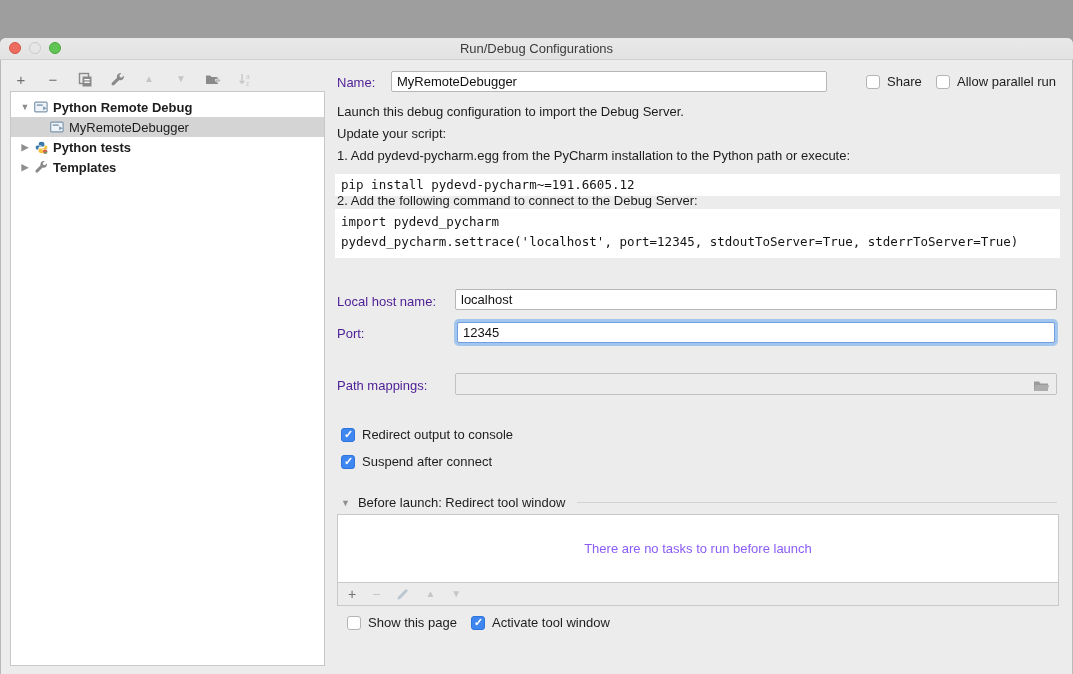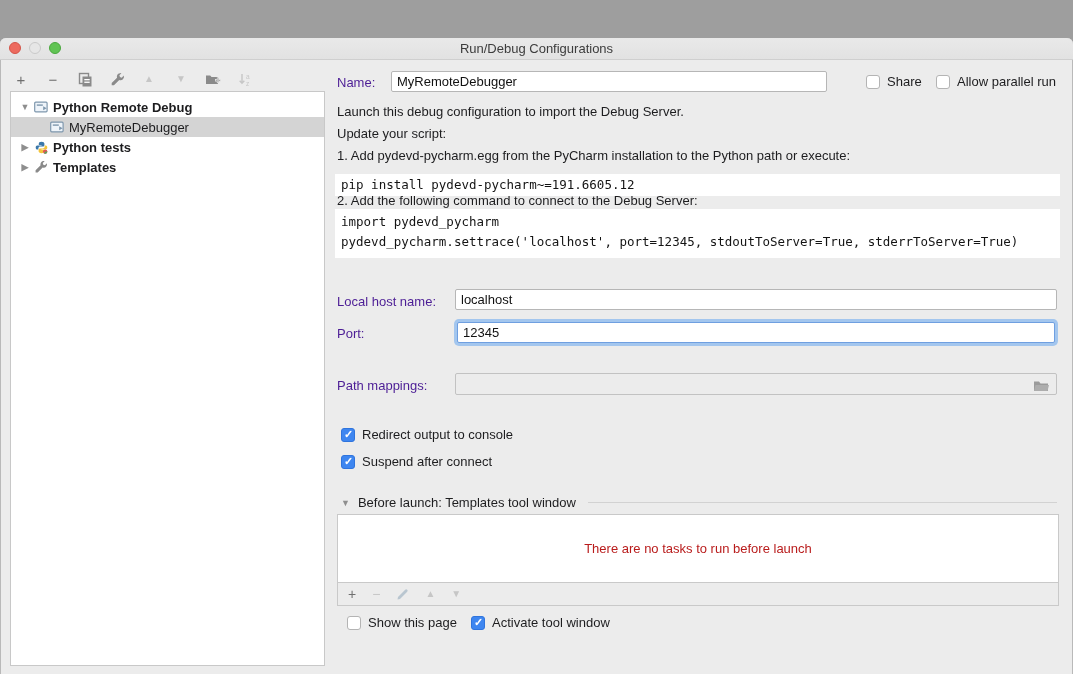--- a/index.html
+++ b/index.html
@@ -48,21 +48,21 @@
   
   .cbrow { display:flex; align-items:center; gap:7px; }
   .cb { width:14px; height:14px; border-radius:3px; background:#ffffff; border:1px solid #b4b4b4; flex:0 0 auto; }
   .cb.checked { background:#3e86f0; border:1px solid #2f74dd; position:relative; }
   .cb.checked::after { content:"✓"; position:absolute; left:2px; top:-1px; color:#fff; font-size:11px; font-weight:bold; }
   
   .bl-header { display:flex; align-items:center; gap:8px; }
   .bl-header .chev { font-size:9px; color:#8e8e8e; }
   .bl-line { flex:1; height:1px; background:#d2d2d2; margin-left:4px; }
   .task-box { background:#fff; border:1px solid #c9c9c9; display:flex; align-items:center; justify-content:center; }
-  .task-empty { color:#b91c1c; font-size:13px; }
+  .task-empty { color:#8b5cf6; font-size:13px; }
   .task-toolbar { background:#ececec; border:1px solid #c9c9c9; border-top:none;
     display:flex; align-items:center; gap:16px; padding-left:10px; }
   
   .btn { position:absolute; height:23px; border-radius:5px; border:1px solid #c3c3c3; background:#ffffff;
     font-size:13px; color:#1d1d1f; display:flex; align-items:center; justify-content:center;
     font-family:"Liberation Sans",sans-serif; }
   .btn.primary { background:linear-gradient(#5a99f8,#3b7ff2); border:1px solid #3572d8; color:#fff; }
   .help-btn { position:absolute; left:15px; top:640px; width:22px; height:22px; border-radius:50%;
     background:#fff; border:1px solid #c9c9c9; box-shadow:0 1px 1px rgba(0,0,0,.12);
     color:#3f7ee8; font-size:13px; display:flex; align-items:center; justify-content:center; }
@@ -207,21 +207,21 @@
     <span class="cb checked"></span>
     <span>Redirect output to console</span>
   </div>
   <div class="cbrow abs" style="left:341px; top:416px;">
     <span class="cb checked"></span>
     <span>Suspend after connect</span>
   </div>
 
   <div class="bl-header abs" style="left:341px; top:457px; width:716px;">
     <span class="chev">▼</span>
-    <span>Before launch: Templates tool window</span>
+    <span>Before launch: Redirect tool window</span>
     <span class="bl-line"></span>
   </div>
   <div class="task-box abs" style="left:337px; top:476px; width:722px; height:69px;">
     <span class="task-empty">There are no tasks to run before launch</span>
   </div>
   <div class="task-toolbar abs" style="left:337px; top:545px; width:722px; height:23px;">
     <span class="glyph" style="font-size:14px;">+</span>
     <span class="glyph dis" style="font-size:14px;">−</span>
     <svg width="13" height="13" viewBox="0 0 13 13">
       <path d="M1.5 11.5 2 9 9.2 1.8a1.4 1.4 0 0 1 2 2L4 11 1.5 11.5Z" fill="#b9c6d0"></path>

